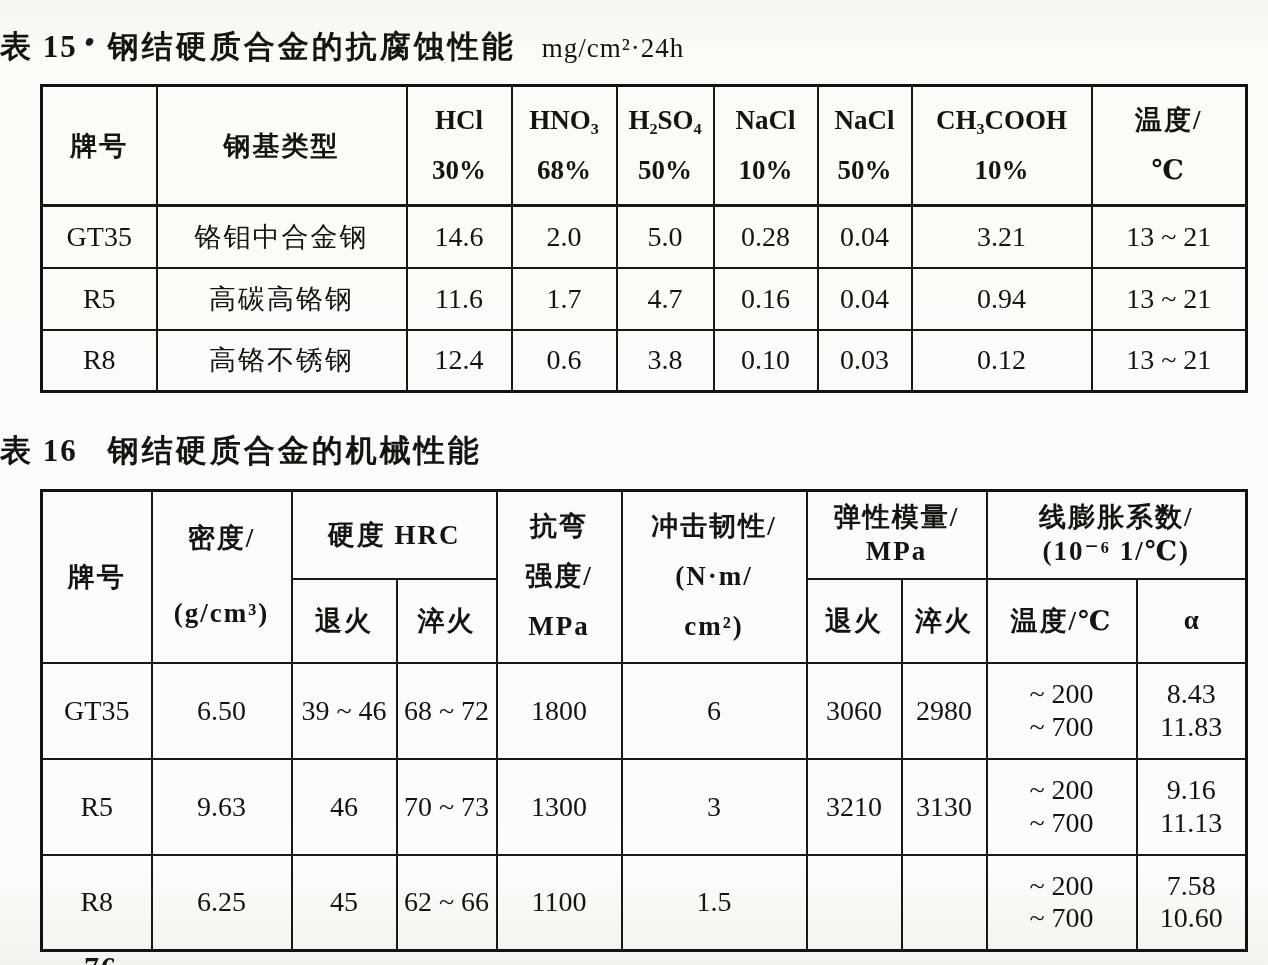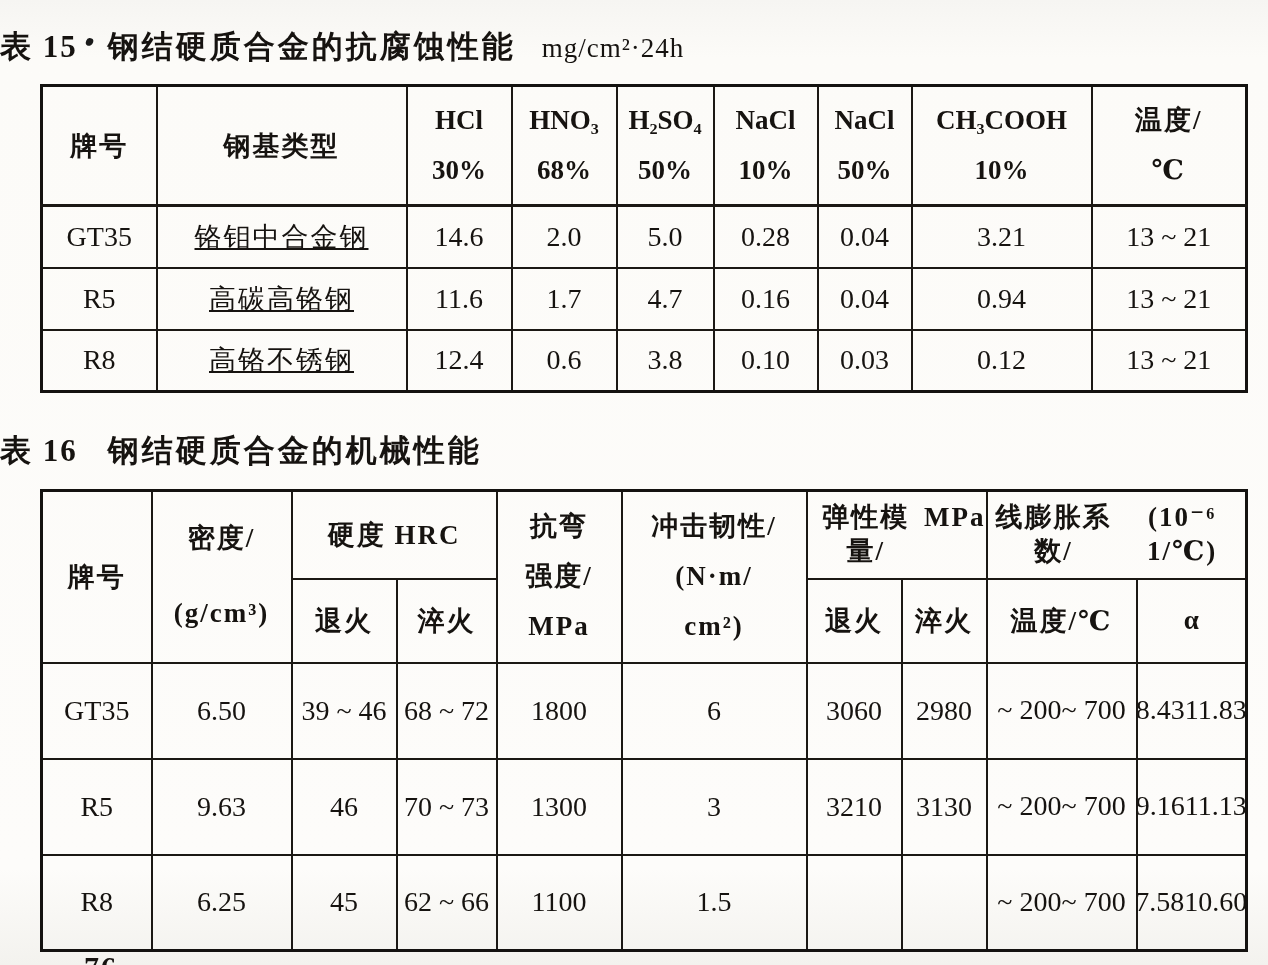--- a/index.html
+++ b/index.html
@@ -40,30 +40,30 @@
   }
   table{border:3px solid #141210;}
   .t15 thead th{border-bottom-width:3px;}
   th{font-weight:bold;}
   .cn{letter-spacing:2px;}
   
   .t15 thead tr{height:120px;}
   .t15 tbody tr{height:62px;}
   .t15 th{font-size:27px;}
   .t15 td{font-size:28px;}
-  .t15 td.cn{font-size:27px;text-decoration:underline;}
+  .t15 td.cn{font-size:27px;}
   .hdr2{display:flex;flex-direction:column;justify-content:space-around;height:100px;}
   .hdr2 div{line-height:1.1;}
   
   .t16 th{font-size:27px;}
   .t16 td{font-size:28px;}
   .t16 tr.h1{height:88px;}
   .t16 tr.h2{height:84px;}
   .t16 tbody tr{height:96px;}
-  .stack{display:flex;justify-content:center;}
+  .stack{display:flex;flex-direction:column;justify-content:center;}
   .stack div{line-height:1.15;}
   .spread{display:flex;flex-direction:column;justify-content:space-around;height:150px;text-align:center;}
   .spread div{line-height:1.1;}
   .twoline div{line-height:1.25;}
   .twoline{font-size:27px;}
   
   .pagenum{
     position:absolute;left:84px;top:950px;
     font-size:30px;font-weight:bold;letter-spacing:2px;
   }

